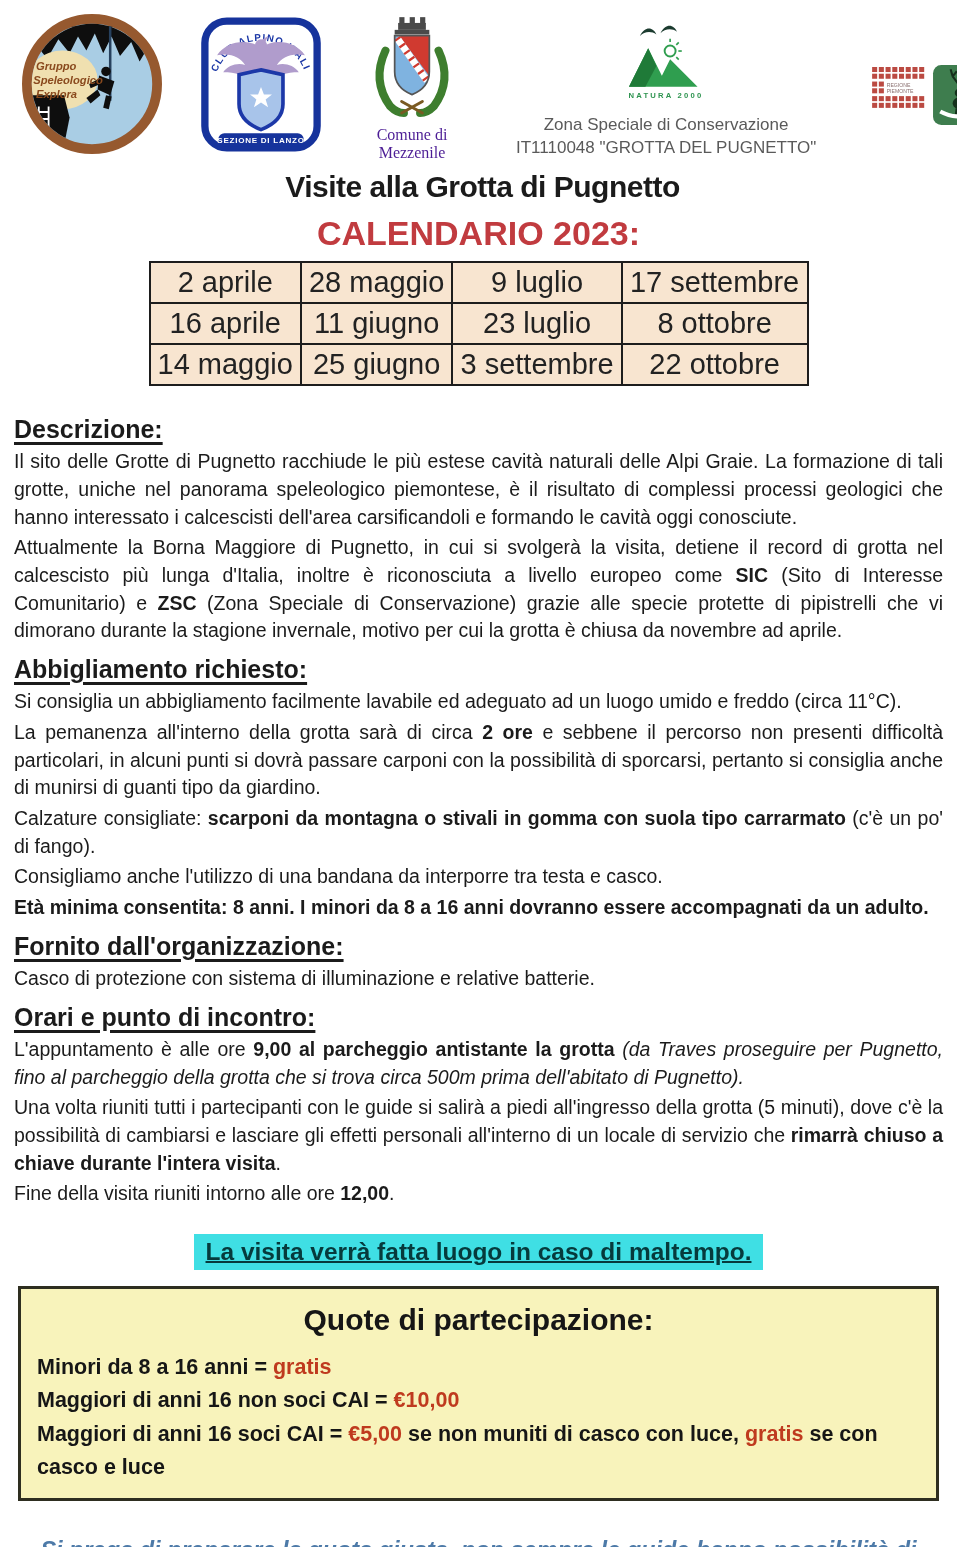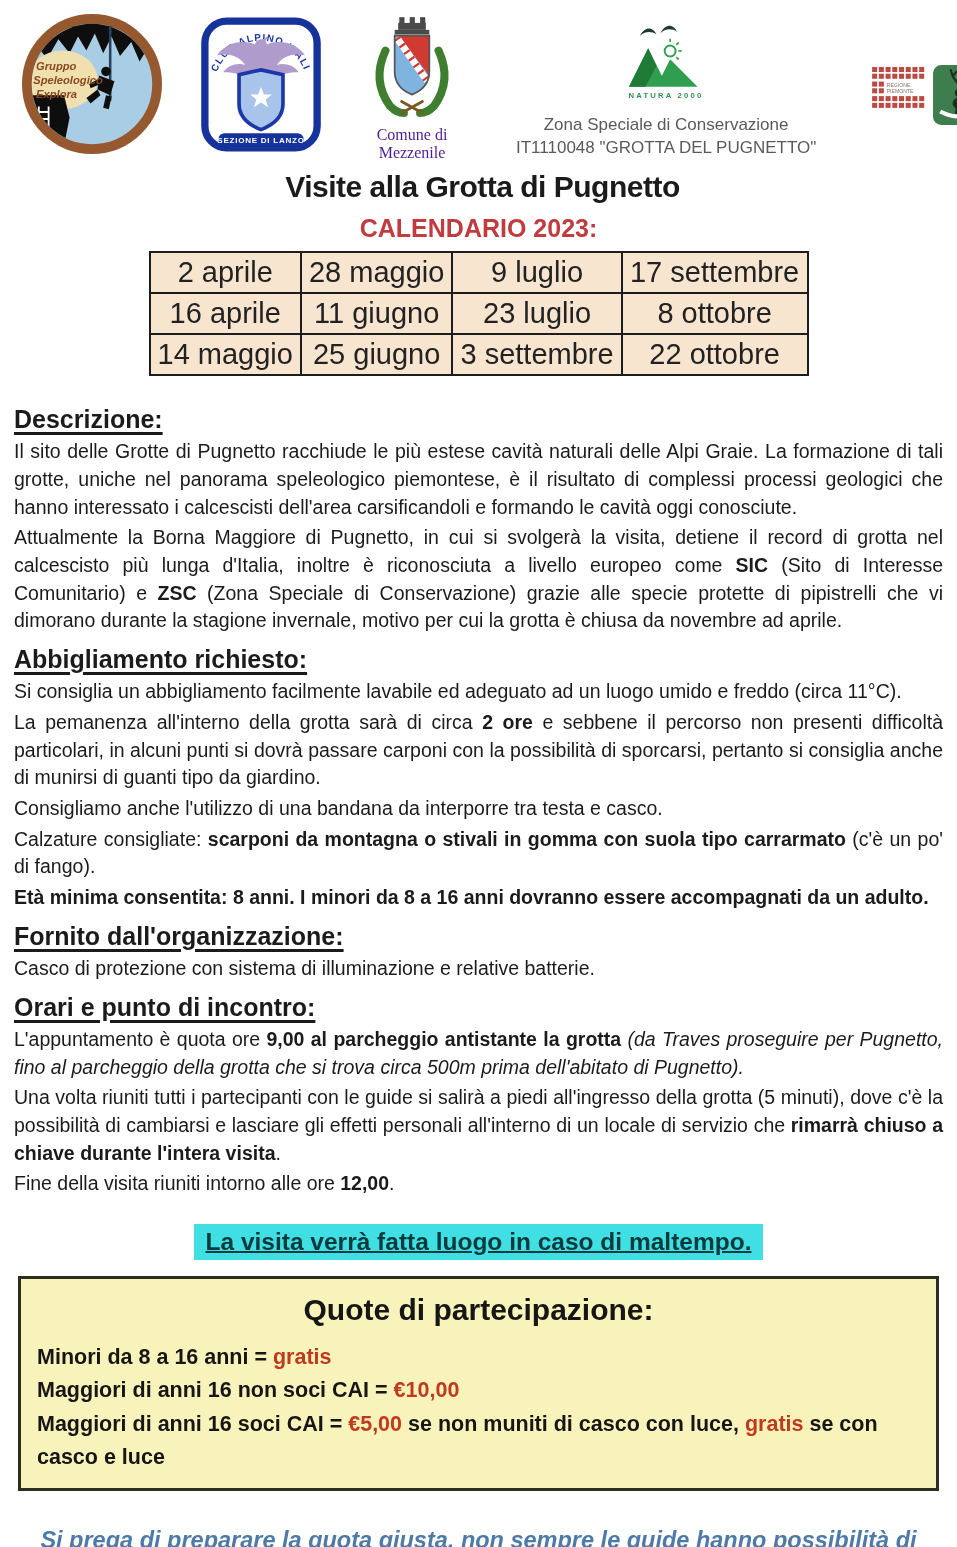--- a/index.html
+++ b/index.html
@@ -15,21 +15,21 @@
   .logo-mezzenile{margin-left:38px;text-align:center;margin-top:4px;}
   .mezzenile-caption{font-family:"Liberation Serif",serif;font-weight:normal;font-size:16px;color:#4c1d95;line-height:1.15;margin-top:2px;}
   .logo-natura{margin-left:52px;text-align:center;margin-top:8px;}
   .natura-caption{font-size:17px;color:#5a5a5a;line-height:1.35;margin-top:6px;}
   .logo-parchi{margin-left:56px;margin-top:52px;display:flex;align-items:center;}
   .parchi-text{margin-left:8px;line-height:1.05;}
   .parchi-sub{font-size:12.5px;color:#4a4a4a;font-weight:bold;}
   .parchi-title{font-size:27px;font-weight:bold;color:#2e2e2e;letter-spacing:-0.5px;}
   
   .page-title{text-align:center;font-size:30px;font-weight:800;letter-spacing:-0.5px;margin:12px 0 10px;padding-left:8px;}
-  .cal-heading{text-align:center;font-size:25px;font-weight:bold;color:#c13b3f;margin:0 0 8px;}
+  .cal-heading{text-align:center;font-size:34px;font-weight:bold;color:#c13b3f;margin:0 0 8px;}
   table.calendar{border-collapse:collapse;margin:0 auto;width:660px;}
   table.calendar td{
     border:2.5px solid #1d1d1d;background:#f8e5d0;
     font-size:29px;text-align:center;padding:3px 6px;height:31px;color:#222;
   }
   
   .content{padding:0 14px;margin-top:22px;}
   h2.sec{font-size:25px;font-weight:bold;margin:8px 0 3px;display:inline-block;
     text-decoration:underline;text-decoration-thickness:2.5px;text-underline-offset:4px;}
   .secwrap{line-height:1.05;}
@@ -255,29 +255,29 @@
 
 <div class="content">
 
   <div class="secwrap"><h2 class="sec">Descrizione:</h2></div>
   <p class="body"><span>Il sito delle Grotte di Pugnetto racchiude le più estese cavità naturali delle Alpi Graie. La formazione di tali grotte, uniche nel panorama speleologico piemontese, è il risultato di complessi processi geologici che hanno interessato i calcescisti dell'area carsificandoli e formando le cavità oggi conosciute.</span></p>
   <p class="body"><span>Attualmente la Borna Maggiore di Pugnetto, in cui si svolgerà la visita, detiene il record di grotta nel calcescisto più lunga d'Italia, inoltre è riconosciuta a livello europeo come </span><span class="b">SIC</span><span> (Sito di Interesse Comunitario) e </span><span class="b">ZSC</span><span> (Zona Speciale di Conservazione) grazie alle specie protette di pipistrelli che vi dimorano durante la stagione invernale, motivo per cui la grotta è chiusa da novembre ad aprile.</span></p>
 
   <div class="secwrap"><h2 class="sec">Abbigliamento richiesto:</h2></div>
   <p class="body"><span>Si consiglia un abbigliamento facilmente lavabile ed adeguato ad un luogo umido e freddo (circa 11°C).</span></p>
   <p class="body"><span>La pemanenza all'interno della grotta sarà di circa </span><span class="b">2 ore</span><span> e sebbene il percorso non presenti difficoltà particolari, in alcuni punti si dovrà passare carponi con la possibilità di sporcarsi, pertanto si consiglia anche di munirsi di guanti tipo da giardino.</span></p>
+  <p class="body"><span>Calzature consigliate: </span><span class="b">scarponi da montagna o stivali in gomma con suola tipo carrarmato</span><span> (c'è un po' di fango).</span></p>
   <p class="body"><span>Consigliamo anche l'utilizzo di una bandana da interporre tra testa e casco.</span></p>
-  <p class="body"><span>Calzature consigliate: </span><span class="b">scarponi da montagna o stivali in gomma con suola tipo carrarmato</span><span> (c'è un po' di fango).</span></p>
   <p class="body"><span class="b">Età minima consentita: 8 anni. I minori da 8 a 16 anni dovranno essere accompagnati da un adulto.</span></p>
 
   <div class="secwrap"><h2 class="sec">Fornito dall'organizzazione:</h2></div>
   <p class="body"><span>Casco di protezione con sistema di illuminazione e relative batterie.</span></p>
 
   <div class="secwrap"><h2 class="sec">Orari e punto di incontro:</h2></div>
-  <p class="body"><span>L'appuntamento è quota ore </span><span class="b">9,00 al parcheggio antistante la grotta </span><span class="i">(da Traves proseguire per Pugnetto, fino al parcheggio della grotta che si trova circa 500m prima dell'abitato di Pugnetto).</span></p>
+  <p class="body"><span>L'appuntamento è alle ore </span><span class="b">9,00 al parcheggio antistante la grotta </span><span class="i">(da Traves proseguire per Pugnetto, fino al parcheggio della grotta che si trova circa 500m prima dell'abitato di Pugnetto).</span></p>
   <p class="body"><span>Una volta riuniti tutti i partecipanti con le guide si salirà a piedi all'ingresso della grotta (5 minuti), dove c'è la possibilità di cambiarsi e lasciare gli effetti personali all'interno di un locale di servizio che </span><span class="b">rimarrà chiuso a chiave durante l'intera visita</span><span>.</span></p>
   <p class="body"><span>Fine della visita riuniti intorno alle ore </span><span class="b">12,00</span><span>.</span></p>
 
   <div class="maltempo">
     <span>La visita verrà fatta luogo in caso di maltempo.</span>
   </div>
 
   <div class="quote-box">
     <div class="quote-title">Quote di partecipazione:</div>
     <div class="quote-line"><span>Minori da 8 a 16 anni =  </span><span class="red">gratis</span></div>

